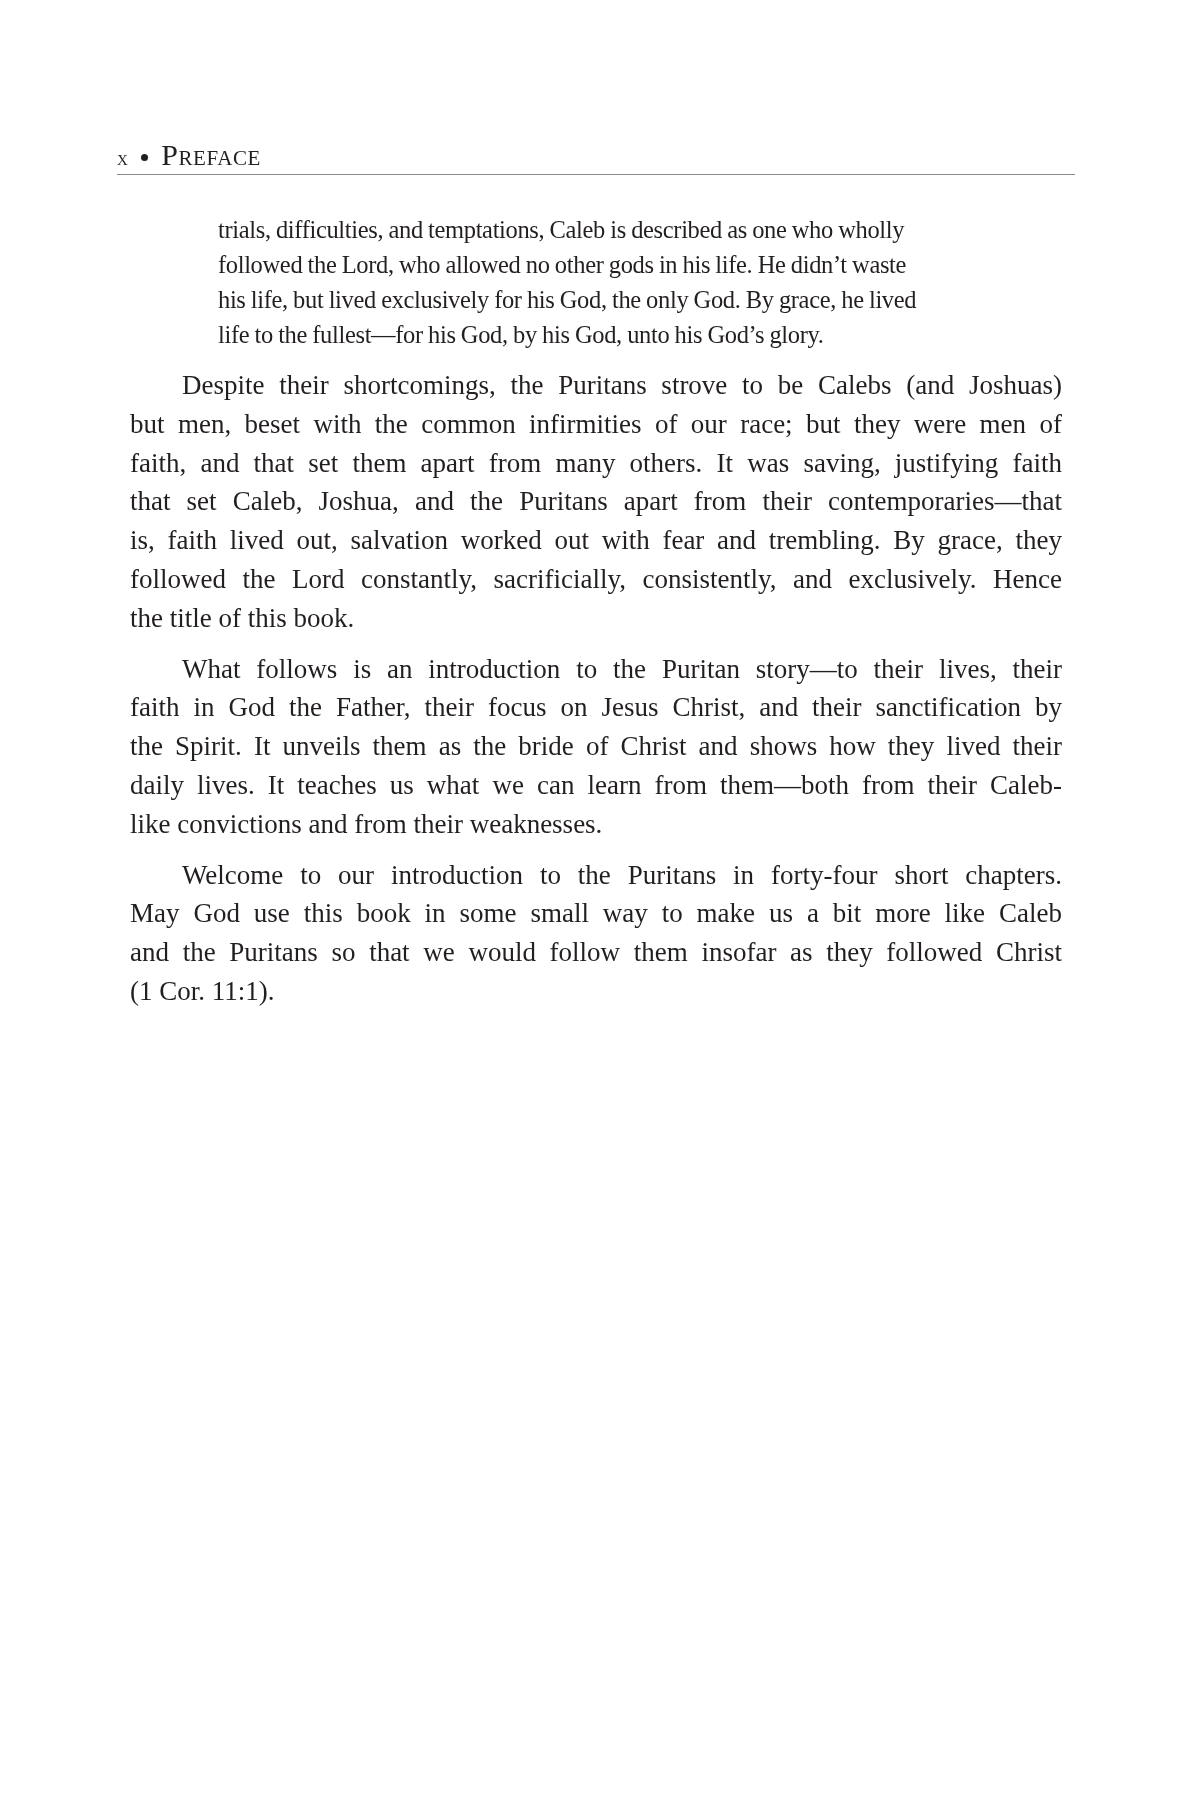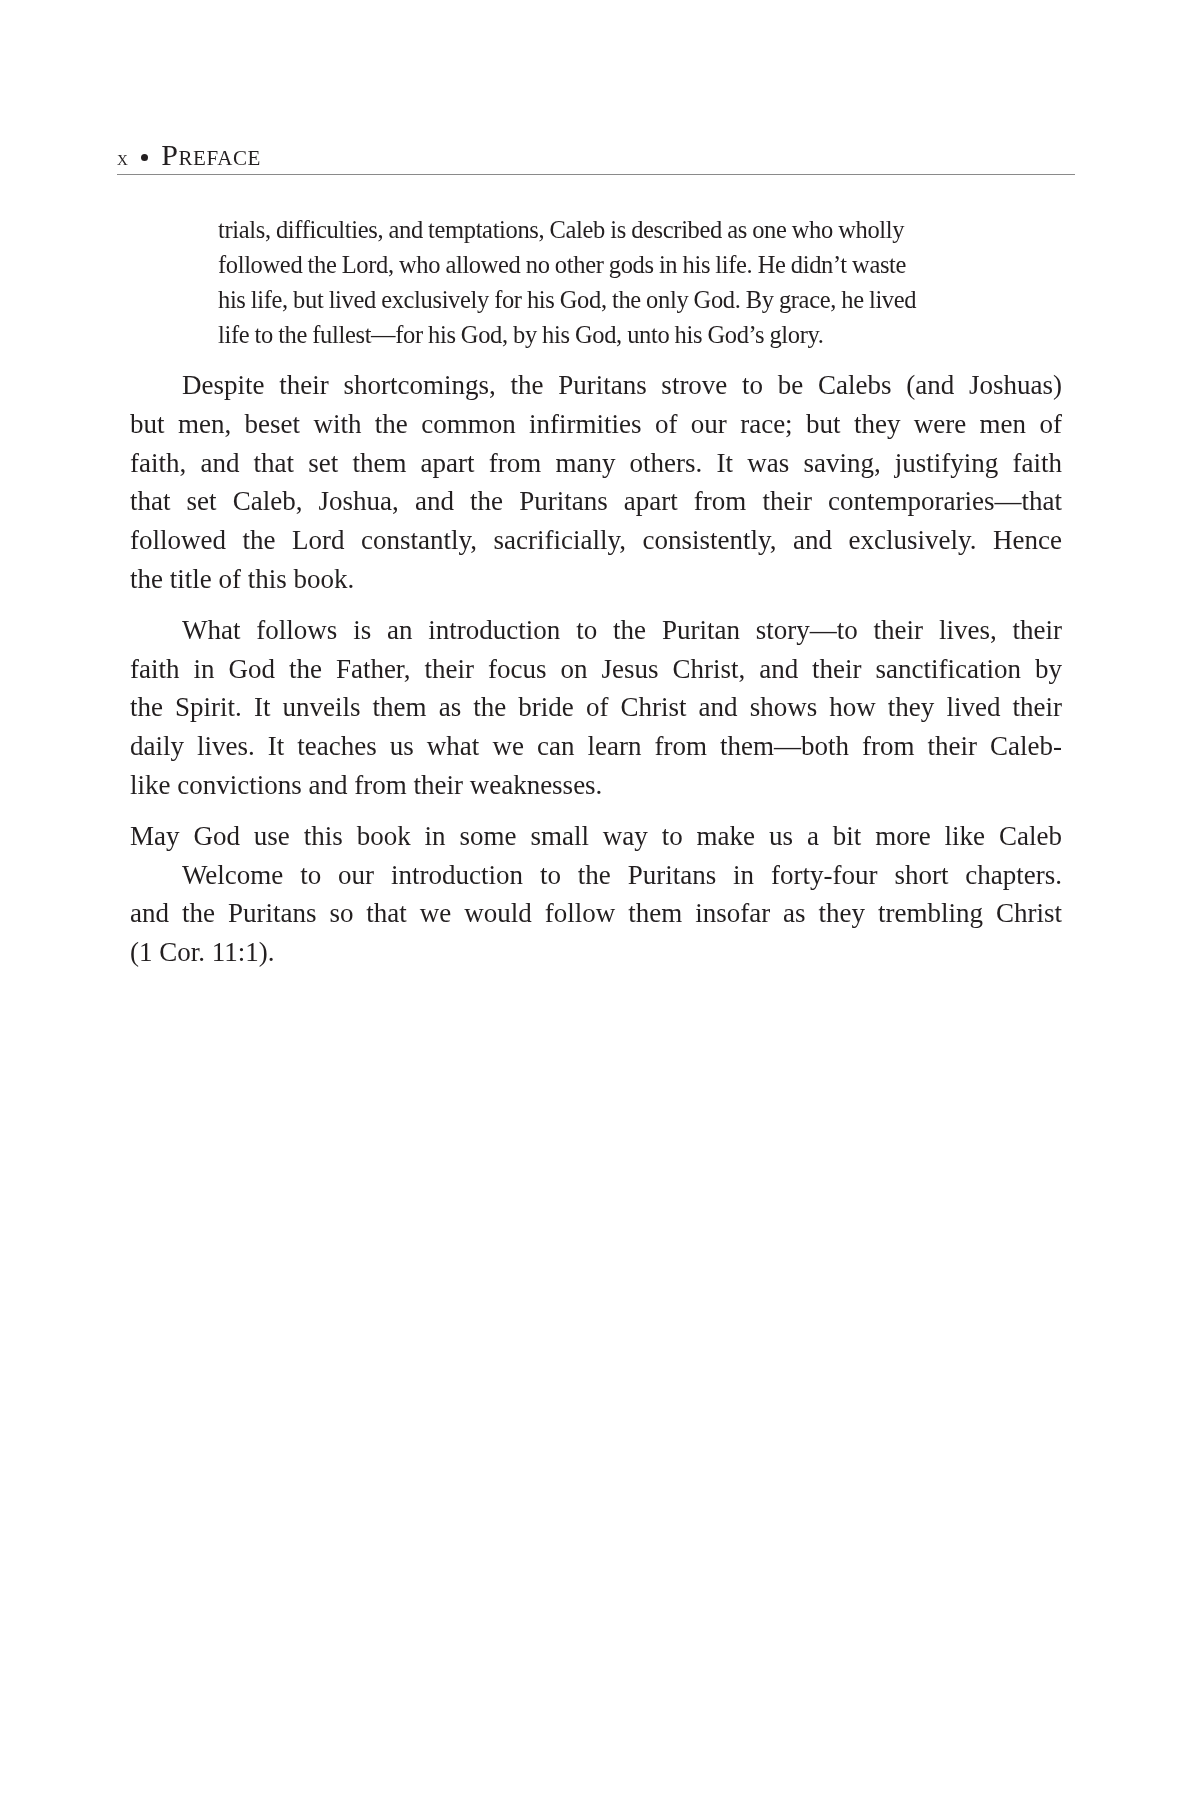--- a/index.html
+++ b/index.html
@@ -118,33 +118,34 @@
     <span class="bq-line">life to the fullest—for his God, by his God, unto his God’s glory.</span>
   </blockquote>
 
   <div class="body-text">
 
     <div class="para">
       <span class="line indent">Despite their shortcomings, the Puritans strove to be Calebs (and Joshuas)</span>
       <span class="line">but men, beset with the common infirmities of our race; but they were men of</span>
       <span class="line">faith, and that set them apart from many others. It was saving, justifying faith</span>
       <span class="line">that set Caleb, Joshua, and the Puritans apart from their contemporaries—that</span>
+      <span class="line">is, faith lived out, salvation worked out with fear and trembling. By grace, they</span>
       <span class="line">followed the Lord constantly, sacrificially, consistently, and exclusively. Hence</span>
       <span class="line last">the title of this book.</span>
     </div>
 
     <div class="para">
       <span class="line indent">What follows is an introduction to the Puritan story—to their lives, their</span>
       <span class="line">faith in God the Father, their focus on Jesus Christ, and their sanctification by</span>
       <span class="line">the Spirit. It unveils them as the bride of Christ and shows how they lived their</span>
       <span class="line">daily lives. It teaches us what we can learn from them—both from their Caleb-</span>
       <span class="line last">like convictions and from their weaknesses.</span>
     </div>
 
     <div class="para">
+      <span class="line indent">Welcome to our introduction to the Puritans in forty-four short chapters.</span>
       <span class="line">May God use this book in some small way to make us a bit more like Caleb</span>
-      <span class="line indent">Welcome to our introduction to the Puritans in forty-four short chapters.</span>
-      <span class="line">and the Puritans so that we would follow them insofar as they trembling Christ</span>
+      <span class="line">and the Puritans so that we would follow them insofar as they followed Christ</span>
       <span class="line last">(1 Cor. 11:1).</span>
     </div>
 
   </div>
 </div>
 
 </body></html>

